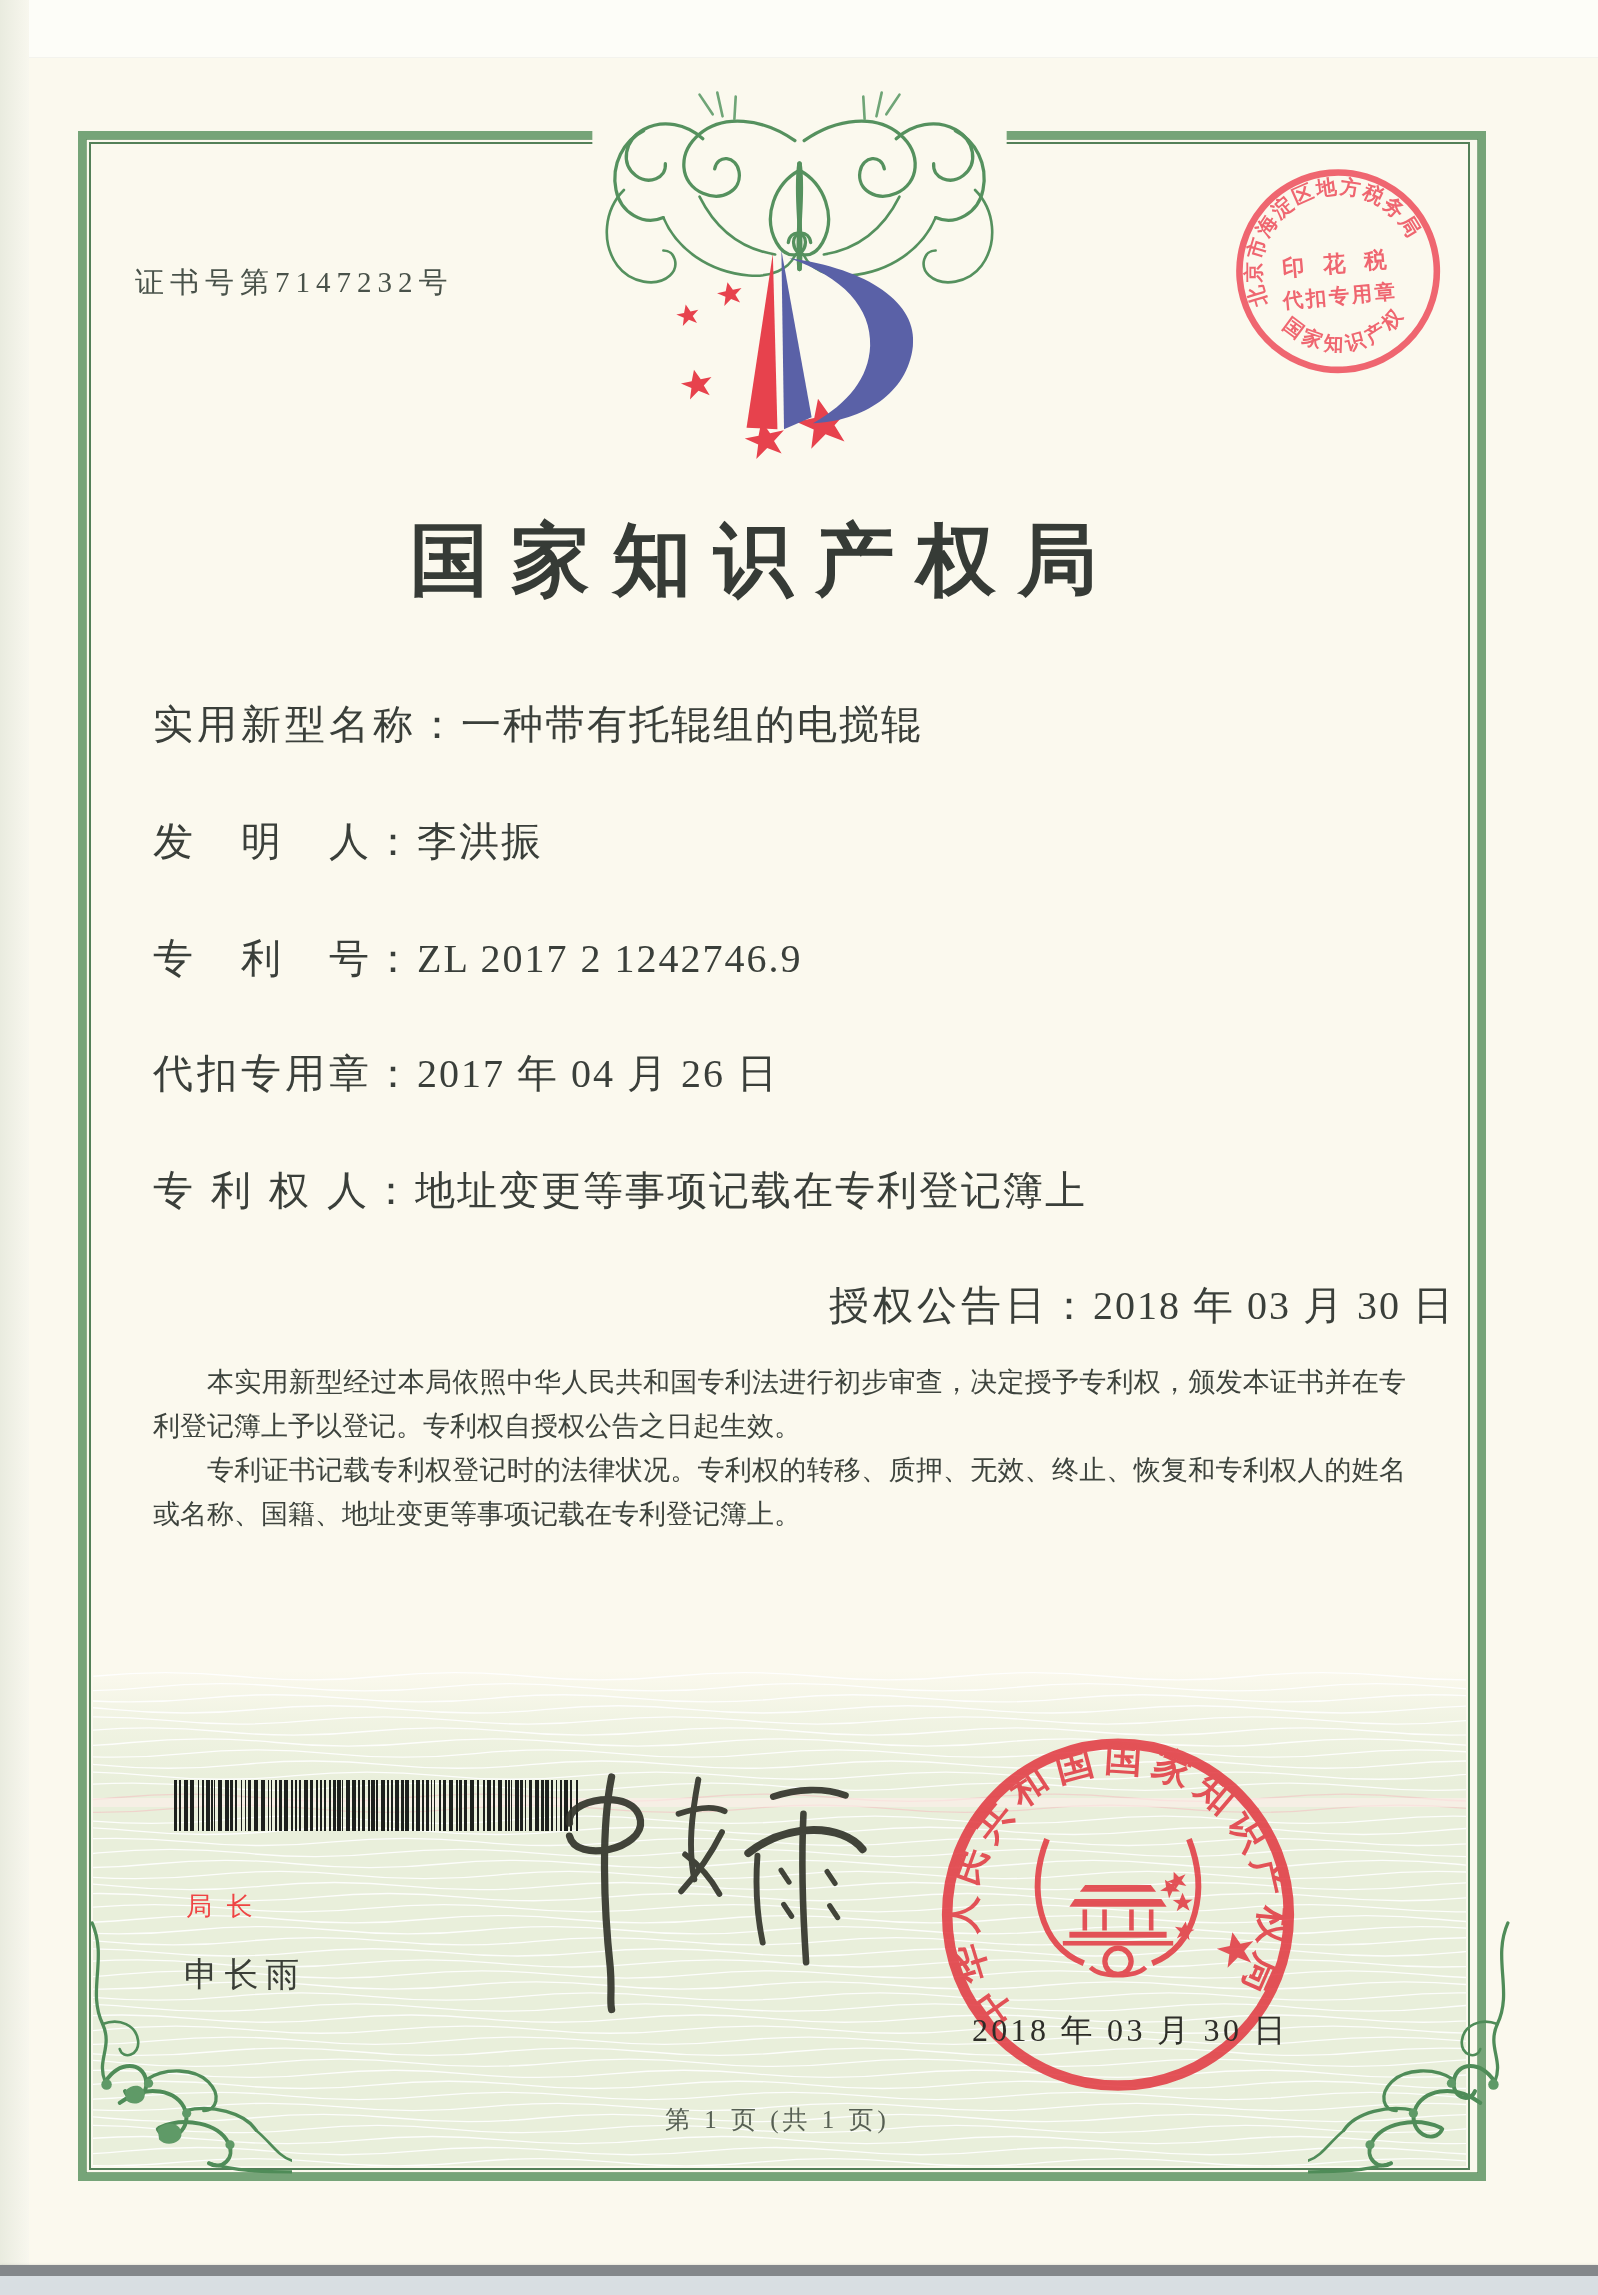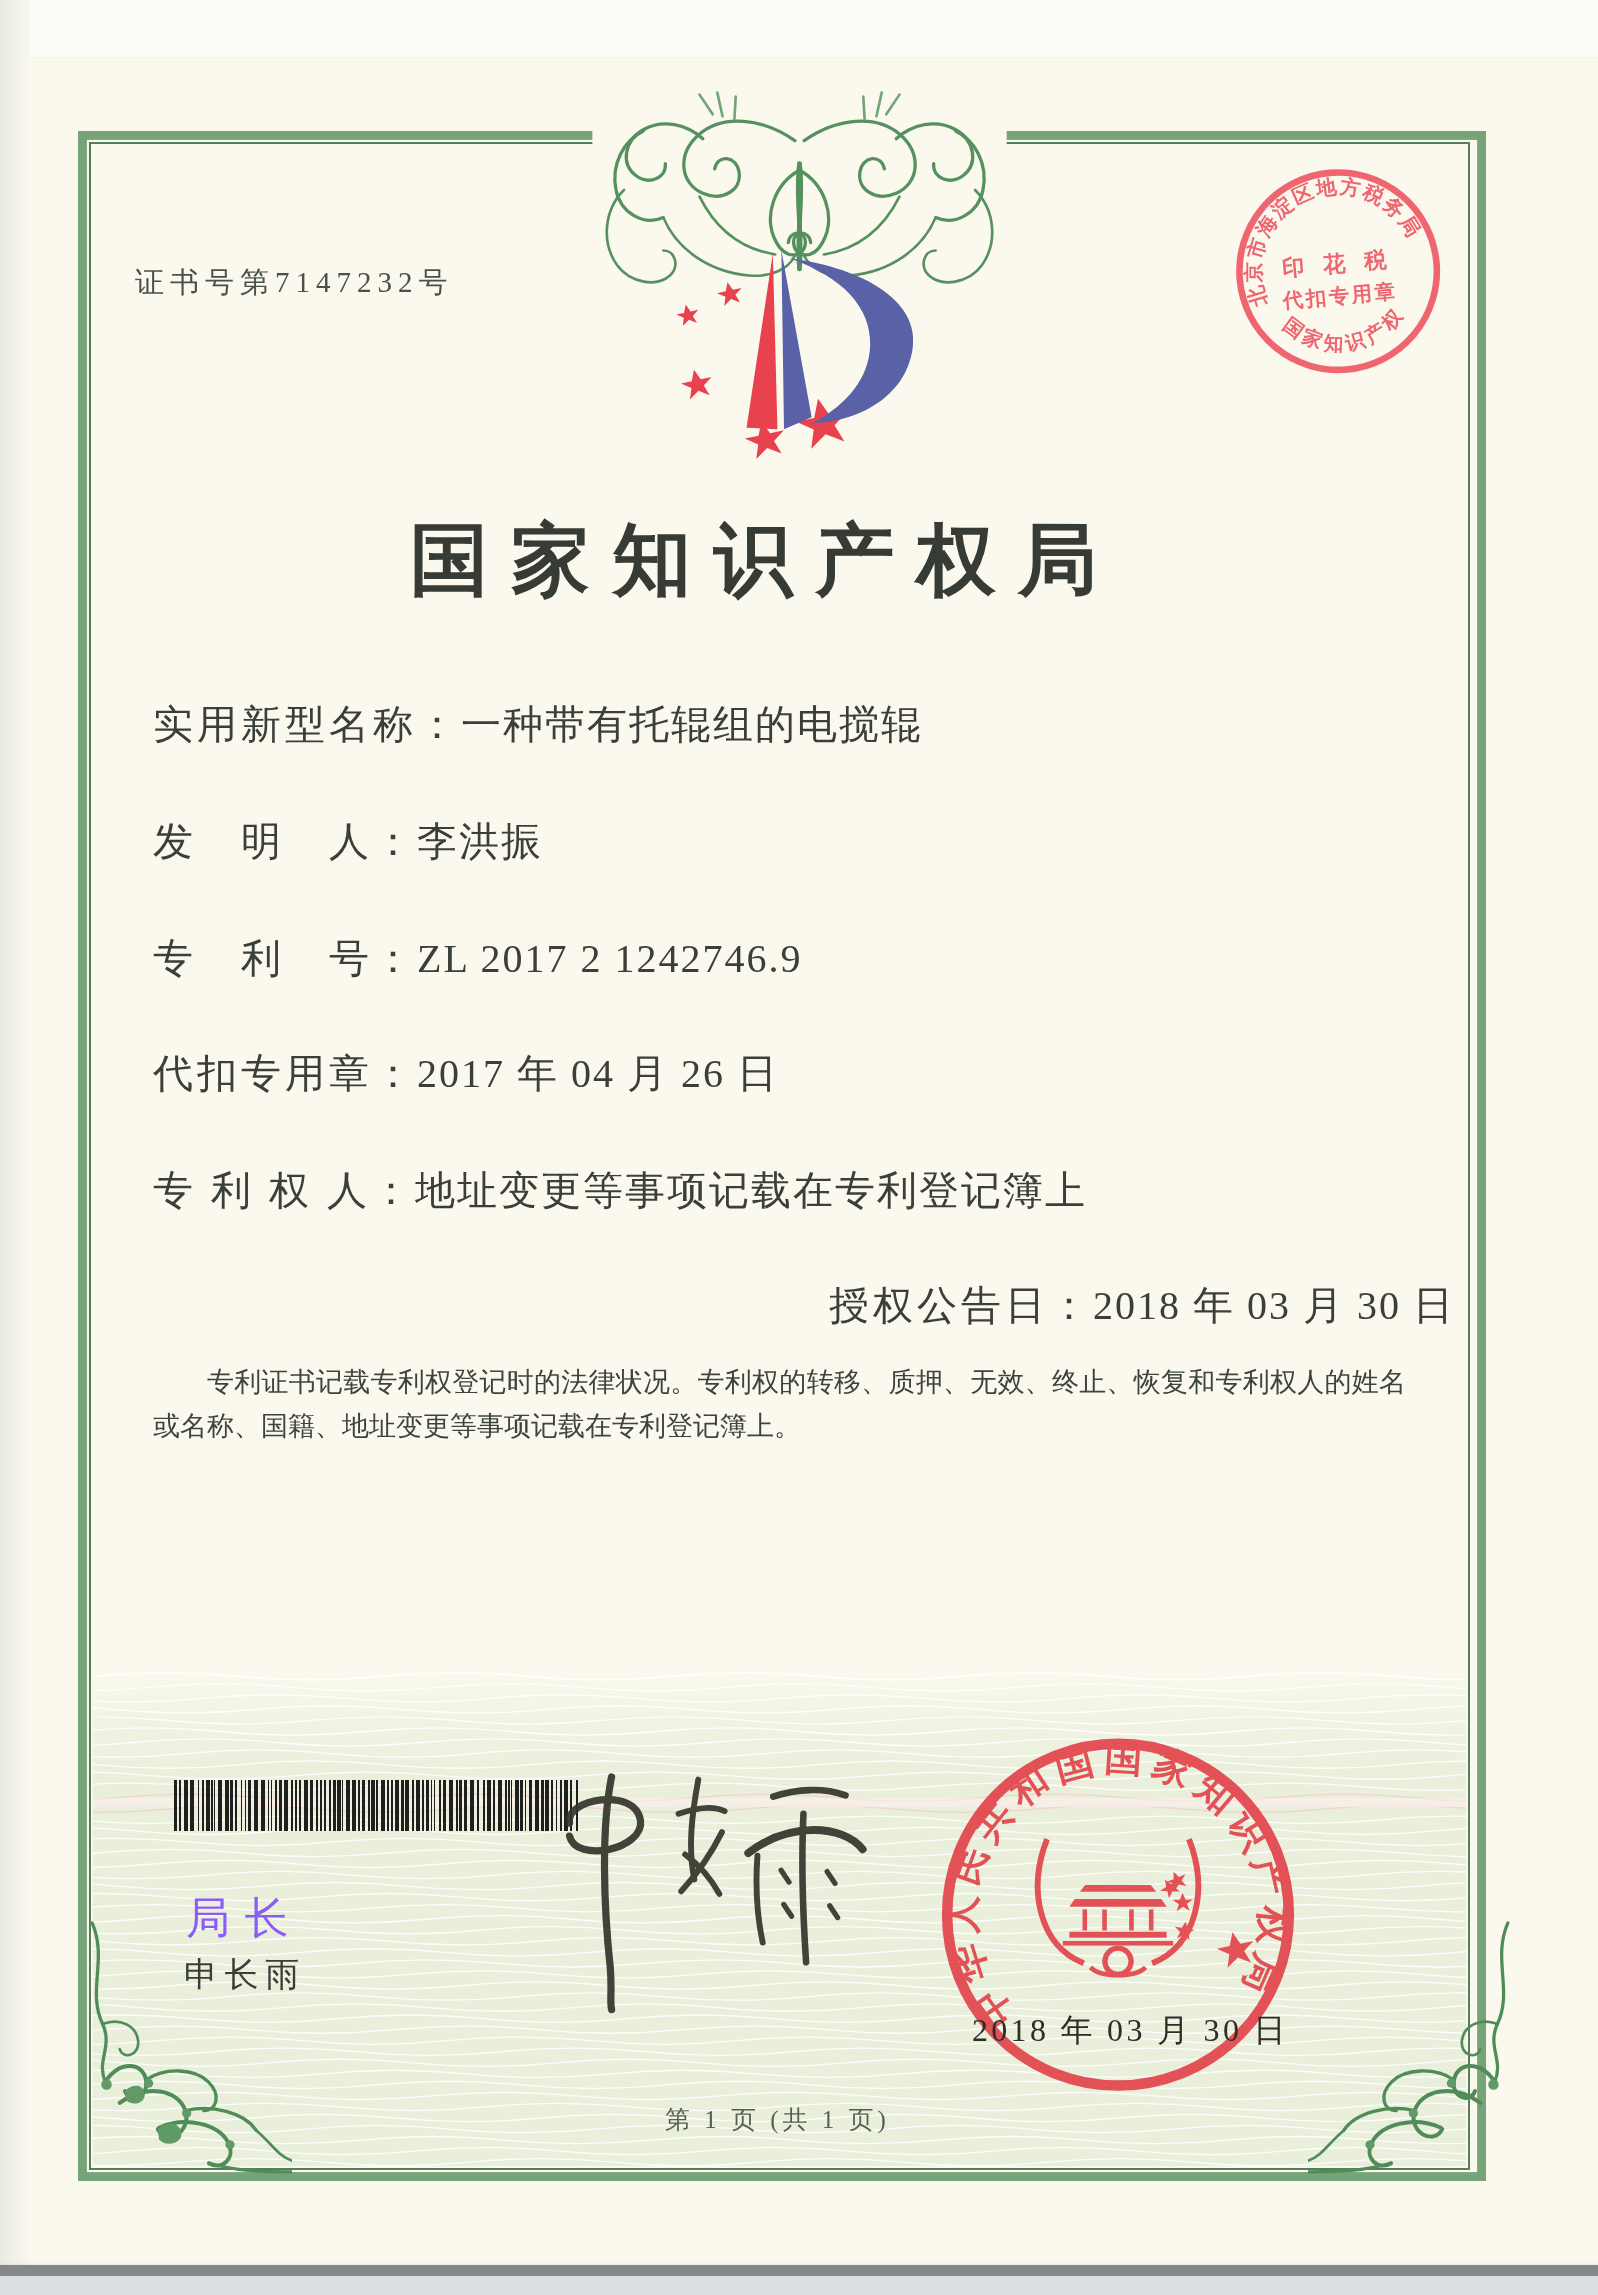--- a/index.html
+++ b/index.html
@@ -28,21 +28,21 @@
   #cert-no{left:135px;top:263px;font-size:29px;letter-spacing:6px;color:#49524a;}
   #title{left:91px;top:508px;width:1373px;text-align:center;font-size:79px;font-weight:bold;
     letter-spacing:22.4px;color:#363b36;transform:translateX(-13px);}
   .field-row{left:153px;width:1302px;font-size:40px;color:#3a3f3a;letter-spacing:2px;white-space:nowrap;}
   .field-row .lbl{display:inline-block;min-width:237px;letter-spacing:4px;}
   #fr0{top:697px;} #fr1{top:814px;} #fr2{top:931px;} #fr3{top:1046px;} #fr4{top:1163px;} #fr5{top:1278px;text-align:right;}
   #body-text{left:153px;top:1360px;width:1253px;font-size:27px;line-height:44px;
     text-align:justify;color:#3d433d;}
   #body-text p{margin:0;text-indent:2em;}
   #barcode{left:174px;top:1780px;width:412px;height:51px;display:flex;align-items:stretch;}
-  #signer-title{left:186px;top:1889px;font-size:44px;letter-spacing:14.5px;color:#8b5cf6;}
+  #signer-title{left:186px;top:1889px;font-size:26px;letter-spacing:14.5px;color:#ef4444;}
   #signer-name{left:184px;top:1952px;font-size:34px;letter-spacing:6.6px;color:#3a3e37;}
   #issue-date{left:972px;top:2009px;font-size:32px;letter-spacing:3.3px;color:#2d2d28;z-index:8;}
   #page-footer{left:91px;top:2103px;width:1373px;text-align:center;font-size:25px;
     letter-spacing:4px;color:#565f53;}
   
   #logo{left:651px;top:224px;}
   #dragon{left:545px;top:78px;}
   #corner-left{left:80px;top:1919px;}
   #corner-right{left:1308px;top:1919px;transform:scaleX(-1);}
   #tax-stamp{left:1225px;top:158px;transform:rotate(-5deg);}
@@ -200,20 +200,21 @@
   <span class="lbl">代扣专用章：</span><span>2017 年 04 月 26 日</span>
 </div>
 <div class="abs field-row" id="fr4">
   <span class="lbl">专 利 权 人：</span><span>地址变更等事项记载在专利登记簿上</span>
 </div>
 <div class="abs field-row" id="fr5">
   <span class="lbl">授权公告日：</span><span>2018 年 03 月 30 日</span>
 </div>
 
 <div class="abs" id="body-text">
+  <p>本实用新型经过本局依照中华人民共和国专利法进行初步审查，决定授予专利权，颁发本证书并在专利登记簿上予以登记。专利权自授权公告之日起生效。</p>
   <p>专利证书记载专利权登记时的法律状况。专利权的转移、质押、无效、终止、恢复和专利权人的姓名或名称、国籍、地址变更等事项记载在专利登记簿上。</p>
 </div>
 
 <div class="abs" id="barcode">
     <div style="width:2.6px;background:#1d201d;margin-right:2px;flex:none"></div>
     <div style="width:2.6px;background:#1d201d;margin-right:3.3px;flex:none"></div>
     <div style="width:3.3px;background:#1d201d;margin-right:2.6px;flex:none"></div>
     <div style="width:4px;background:#1d201d;margin-right:3.3px;flex:none"></div>
     <div style="width:1.3px;background:#1d201d;margin-right:3.3px;flex:none"></div>
     <div style="width:2px;background:#1d201d;margin-right:1.3px;flex:none"></div>

